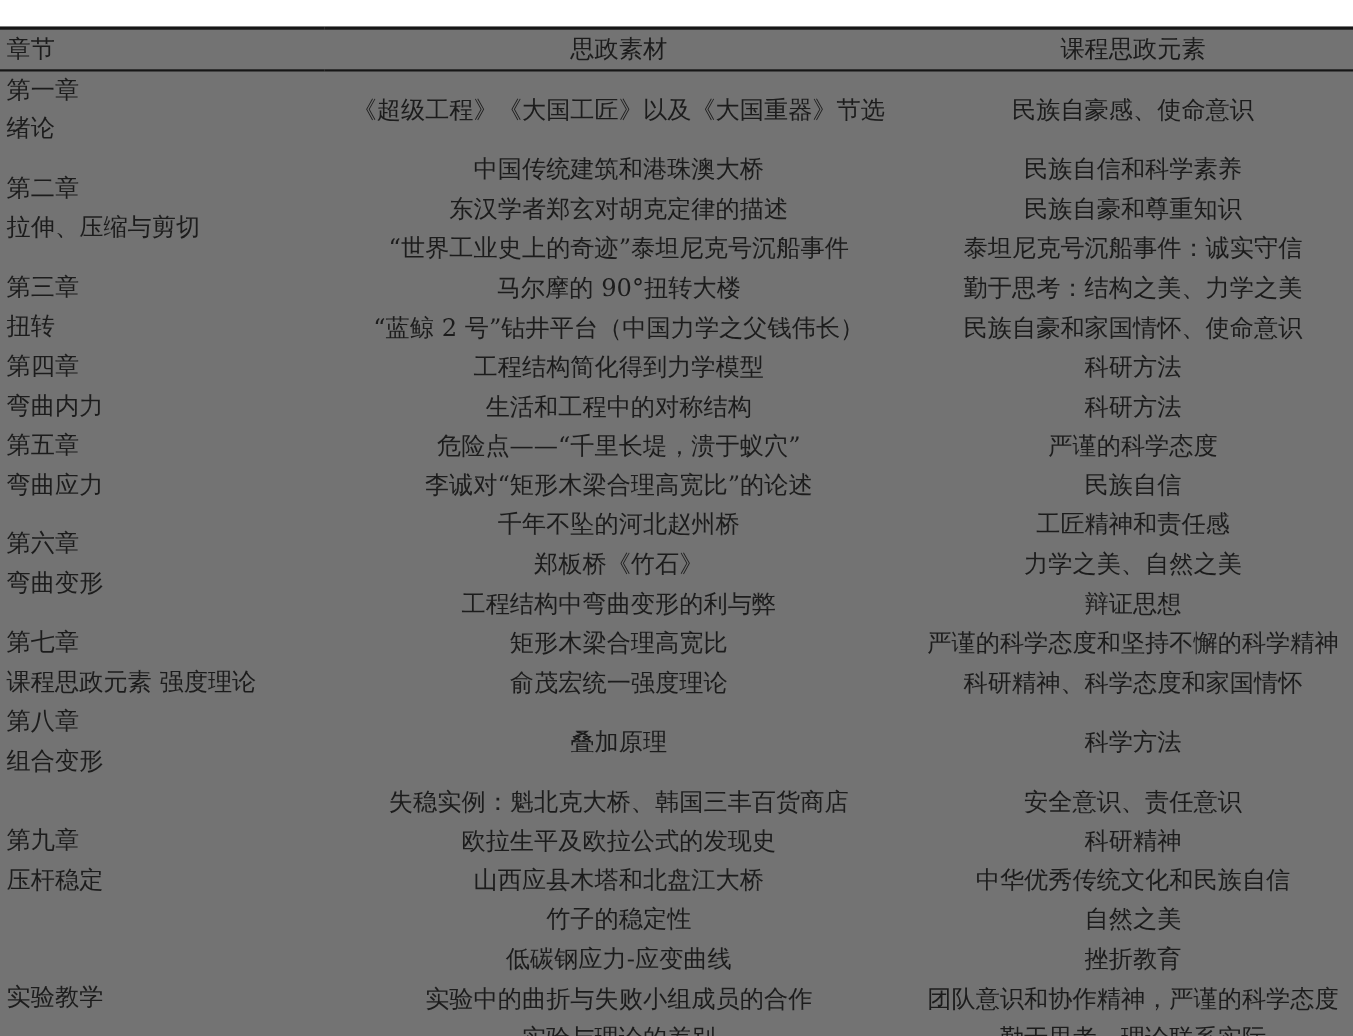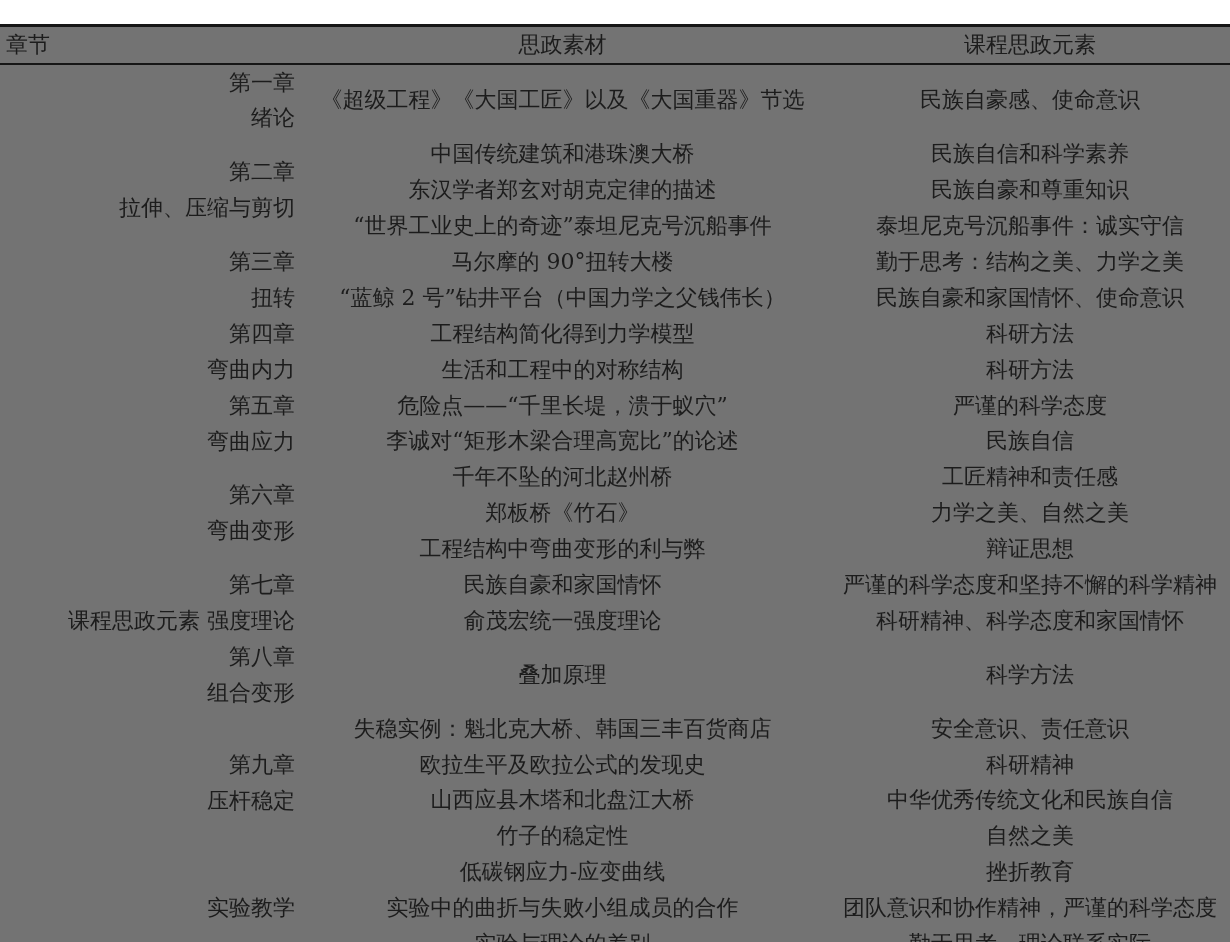--- a/index.html
+++ b/index.html
@@ -34,21 +34,21 @@
   th.h-material, th.h-element { text-align: center; font-family: Liberation Serif, serif; }
   tbody td {
     height: 35.9px;
     vertical-align: middle;
     padding: 0;
     overflow: hidden;
     white-space: nowrap;
   }
   tr.tall td { height: 71.8px; }
   td.chapter {
-    text-align: right;
+    text-align: left;
     padding-left: 6px;
     line-height: 35.9px;
   }
   td.material, td.element { text-align: center; }
 </style>
 </head>
 <body>
 
 <div class="page">
   <table class="csz">
@@ -146,21 +146,21 @@
       <tr>
         <td class="material">工程结构中弯曲变形的利与弊</td>
         <td class="element">辩证思想</td>
       </tr>
 
       <tr>
         <td class="chapter" rowspan="2">
           <div>第七章</div>
           <div>课程思政元素 强度理论</div>
         </td>
-        <td class="material">民族自豪和家国情怀</td>
+        <td class="material">矩形木梁合理高宽比</td>
         <td class="element">严谨的科学态度和坚持不懈的科学精神</td>
       </tr>
       <tr>
         <td class="material">俞茂宏统一强度理论</td>
         <td class="element">科研精神、科学态度和家国情怀</td>
       </tr>
 
       <tr class="tall">
         <td class="chapter" rowspan="1">
           <div>第八章</div>

